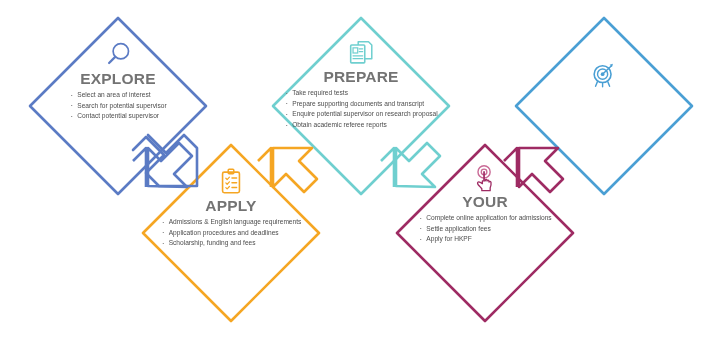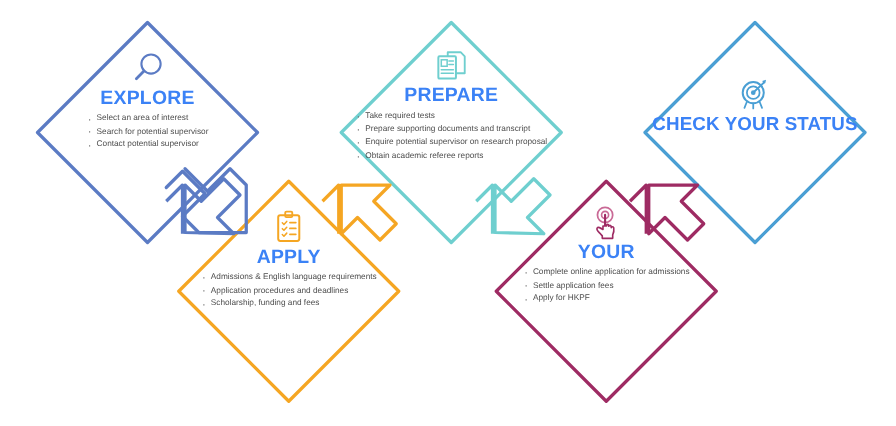--- a/index.html
+++ b/index.html
@@ -38,21 +38,21 @@
     display: block;
     margin: 0 auto 1px auto;
     width: 30px;
     height: 30px;
   }
   .step-title {
     font-family: "Liberation Sans", sans-serif;
     font-weight: bold;
     font-size: 15.5px;
     letter-spacing: 0.2px;
-    color: #3b82f6;
+    color: #737373;
     line-height: 1.05;
     margin: 0 0 3px 0;
     white-space: nowrap;
   }
   .step-title.wide {
     font-size: 15px;
     letter-spacing: 0.1px;
   }
   .bullets {
     display: inline-block;
@@ -187,21 +187,20 @@
       <svg class="step-icon" viewBox="0 0 32 32">
         <circle cx="14.5" cy="14" r="9" fill="none" stroke="#4a9fd4" stroke-width="1.7"></circle>
         <circle cx="14.5" cy="14" r="5.4" fill="none" stroke="#4a9fd4" stroke-width="1.5"></circle>
         <circle cx="14.5" cy="14" r="2" fill="#4a9fd4"></circle>
         <line x1="15.5" y1="13" x2="24" y2="5" stroke="#4a9fd4" stroke-width="1.6" stroke-linecap="round"></line>
         <path d="M22 4 L25.5 3 L24.5 6.5 Z" fill="#4a9fd4"></path>
         <line x1="9" y1="22" x2="7" y2="27" stroke="#4a9fd4" stroke-width="1.5" stroke-linecap="round"></line>
         <line x1="14.5" y1="23.2" x2="14.5" y2="27.5" stroke="#4a9fd4" stroke-width="1.5" stroke-linecap="round"></line>
         <line x1="20" y1="22" x2="22" y2="27" stroke="#4a9fd4" stroke-width="1.5" stroke-linecap="round"></line>
       </svg>
-      <div class="step-title wide">CHECK YOUR STATUS</div>
     </div>
   </div>
 
   <svg class="arrow-layer" viewBox="0 0 717 341">
 
     <g>
       <path d="M150 137 L168 155 L186 137 L199 150 L199 188 L161 188 L148 175 L166 157 L148 139 L135 152 L135 152" fill="none" stroke="#5b7bc4" stroke-width="2.6" stroke-linejoin="round" stroke-linecap="round" transform="translate(-2,-2)"></path>
       <path d="M148 186 L148 148 L161 161 L179 143 L192 156 L174 174 L187 187 Z" fill="none" stroke="#5b7bc4" stroke-width="2.6" stroke-linejoin="round"></path>
       <path d="M146 187 L146 148 L133 161 L133 161" fill="none" stroke="#5b7bc4" stroke-width="2.6" stroke-linejoin="round"></path>
     </g>

